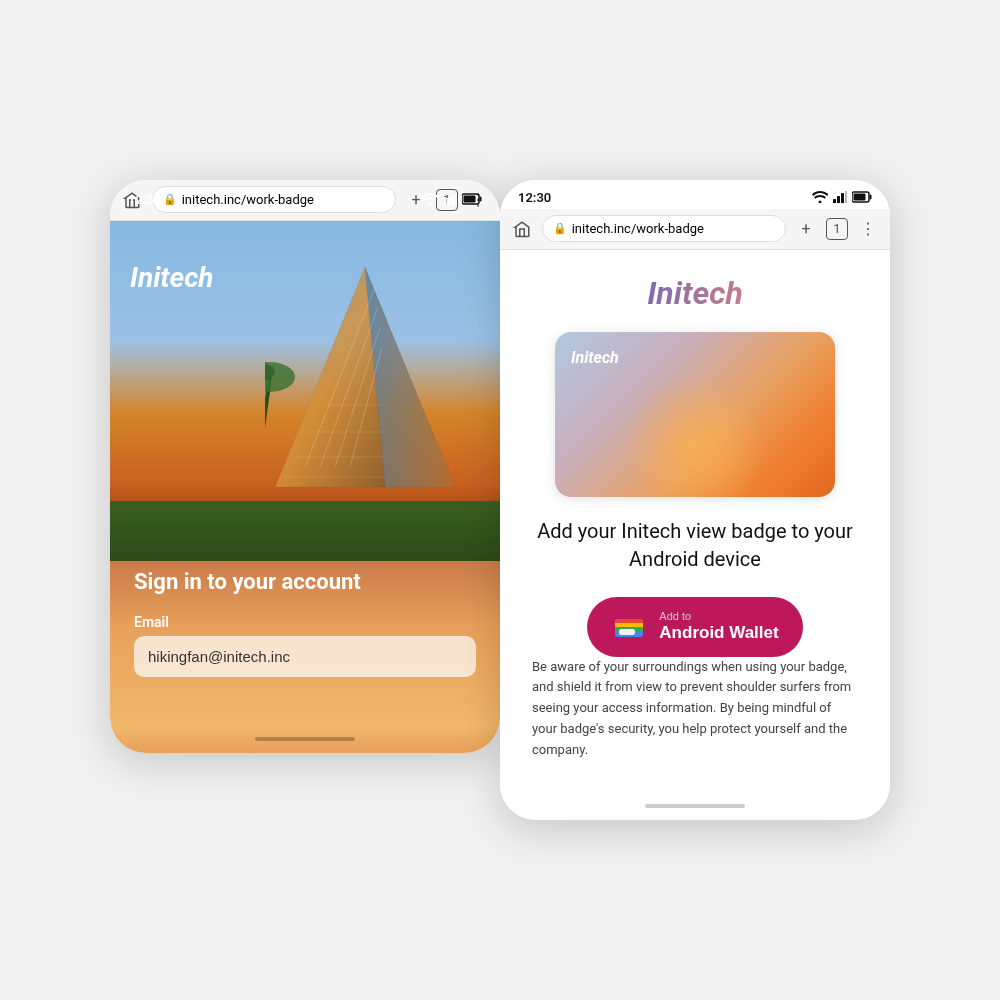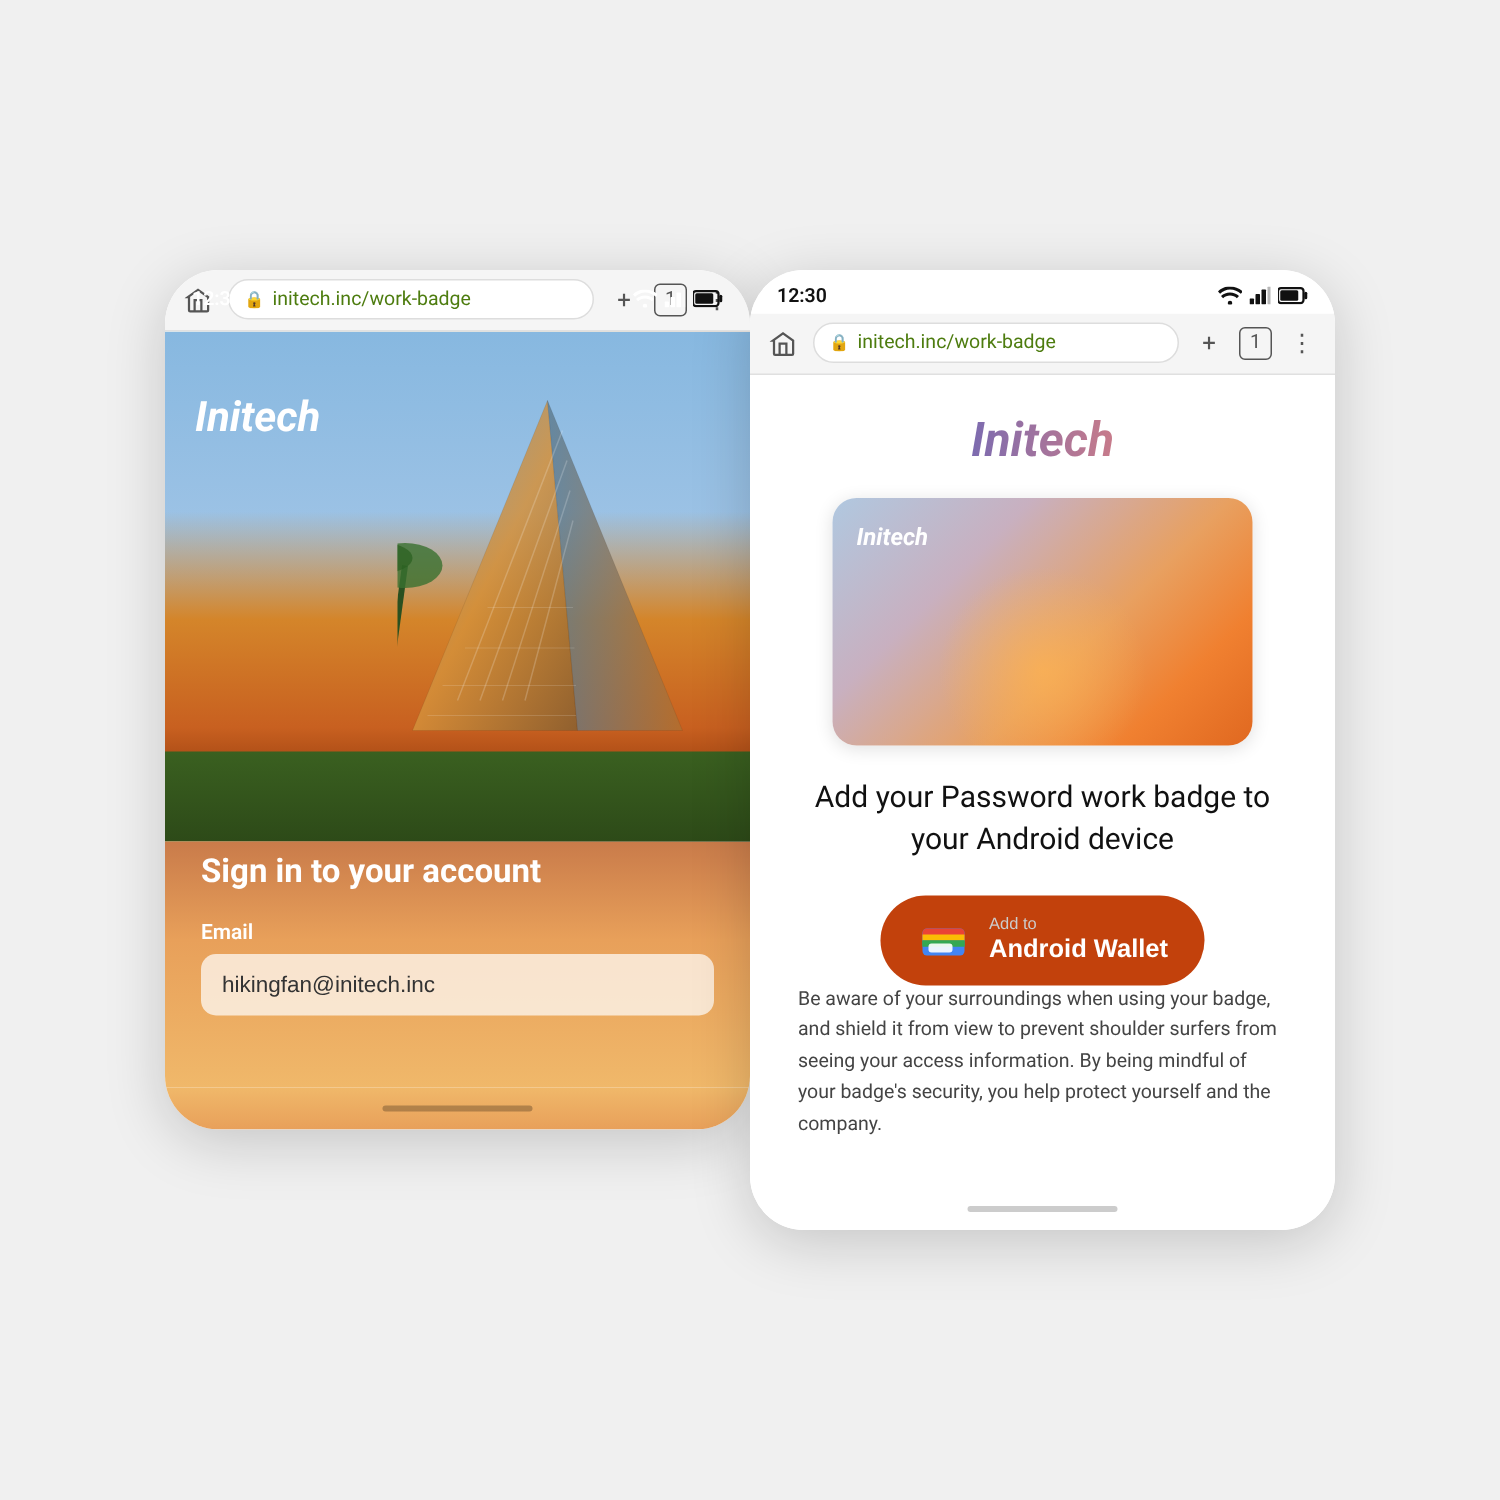--- a/index.html
+++ b/index.html
@@ -95,21 +95,21 @@
       border: 1px solid #ddd;
     }
 
     .addr-lock {
       color: #555;
       font-size: 11px;
     }
 
     .addr-text {
       font-size: 13px;
-      color: #4d7c0f;
+      color: #000000;
     }
 
     .addr-actions {
       display: flex;
       align-items: center;
       gap: 6px;
     }
 
     .addr-btn {
       width: 28px; height: 28px;
@@ -262,21 +262,21 @@
     .right-description-title {
       font-size: 20px;
       color: #111;
       text-align: center;
       line-height: 1.4;
       margin-bottom: 24px;
       font-weight: 400;
     }
 
     .add-to-wallet-btn {
-      background: #c2410c;
+      background: #be185d;
       color: #fff;
       border: none;
       border-radius: 40px;
       padding: 12px 24px;
       display: flex;
       align-items: center;
       gap: 12px;
       cursor: pointer;
     }
 
@@ -499,21 +499,21 @@
     </div>
 
     <div class="right-content">
       <div class="initech-logo-text">Initech</div>
 
       <div class="badge-card">
         <div class="badge-card-logo">Initech</div>
         <div class="badge-glow"></div>
       </div>
 
-      <p class="right-description-title">Add your Password work badge to your Android device</p>
+      <p class="right-description-title">Add your Initech view badge to your Android device</p>
 
       <button class="add-to-wallet-btn">
 
         <div class="wallet-icon">
           <svg width="36" height="36" viewBox="0 0 36 36">
             <rect width="36" height="36" rx="8" fill="transparent"></rect>
 
             <rect x="4" y="10" width="28" height="18" rx="3" fill="#4285F4"></rect>
             <rect x="4" y="10" width="28" height="8" rx="3" fill="#EA4335"></rect>
             <rect x="4" y="14" width="28" height="4" fill="#FBBC04"></rect>

